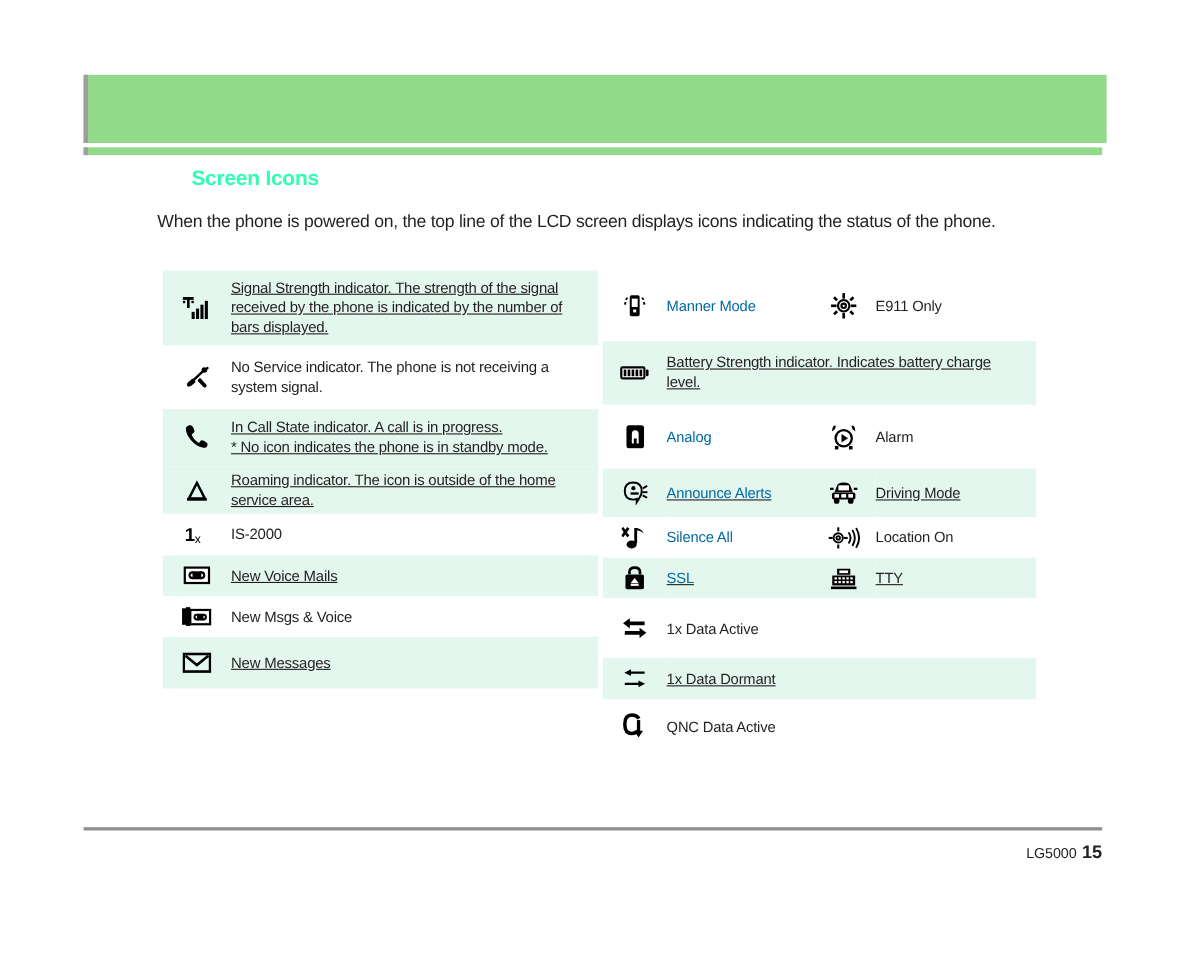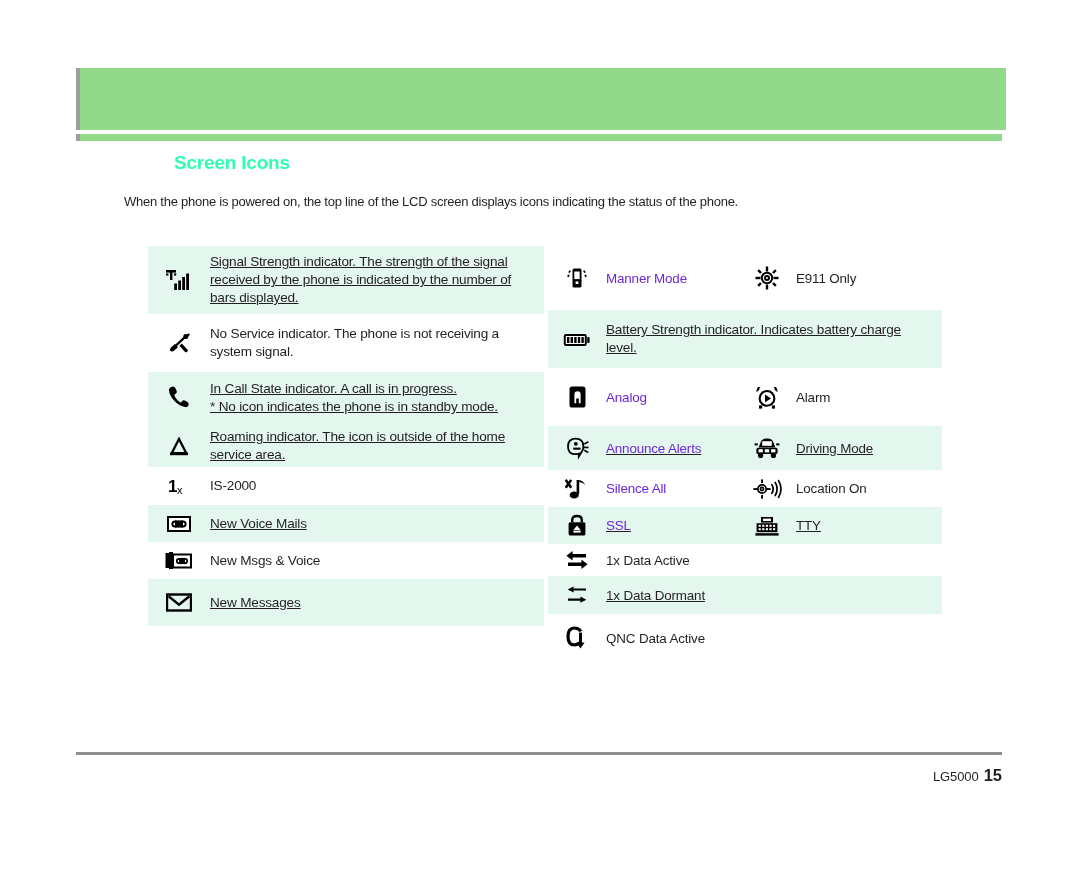--- a/index.html
+++ b/index.html
@@ -47,24 +47,24 @@
     font-weight: bold;
     letter-spacing: -0.2px;
     color: #2fffb0;
     white-space: nowrap;
     margin-left: 32px;
   }
 
   
   #intro-text {
     position: absolute;
-    left: 124px;
+    left: 143px;
     top: 192px;
     width: 830px;
-    font-size: 13px;
+    font-size: 16px;
     line-height: 19px;
     color: #231f20;
     letter-spacing: -0.25px;
     white-space: nowrap;
   }
 
   
   .icon-table {
     position: absolute;
     border-collapse: collapse;
@@ -95,21 +95,21 @@
     font-size: 13.6px;
     line-height: 18px;
     letter-spacing: -0.2px;
     color: #231f20;
     padding-right: 6px;
   }
   td.cell-text-wide { padding-right: 26px; }
   td.cell-label {
     font-size: 13.4px;
     letter-spacing: -0.15px;
-    color: #6d28d9;
+    color: #0369a1;
     width: 132px;
   }
   td.cell-label-2 {
     font-size: 13.4px;
     letter-spacing: -0.15px;
     color: #231f20;
   }
 
   .ico {
     display: inline-block;
@@ -489,21 +489,21 @@
                 <rect x="19.0" y="13.2" width="2.2" height="2.0"></rect>
               </g>
               <rect x="1.4" y="18.2" width="23.2" height="2.4"></rect>
             </g>
           </svg>
         </span>
       </td>
       <td class="cell-label-2">TTY</td>
     </tr>
 
-    <tr class="plain" style="height:32px">
+    <tr class="plain" style="height:54px">
       <td class="cell-icon-r">
         <span class="ico">
           <svg width="24" height="24" viewBox="0 0 24 24">
             <g fill="#000">
               <path d="M7.6 3.0 L7.6 6.0 L21.0 6.0 L21.0 9.4 L7.6 9.4 L7.6 12.4 L1.4 7.7 Z"></path>
               <path d="M16.4 11.6 L16.4 14.6 L3.0 14.6 L3.0 18.0 L16.4 18.0 L16.4 21.0 L22.6 16.3 Z"></path>
             </g>
           </svg>
         </span>
       </td>

